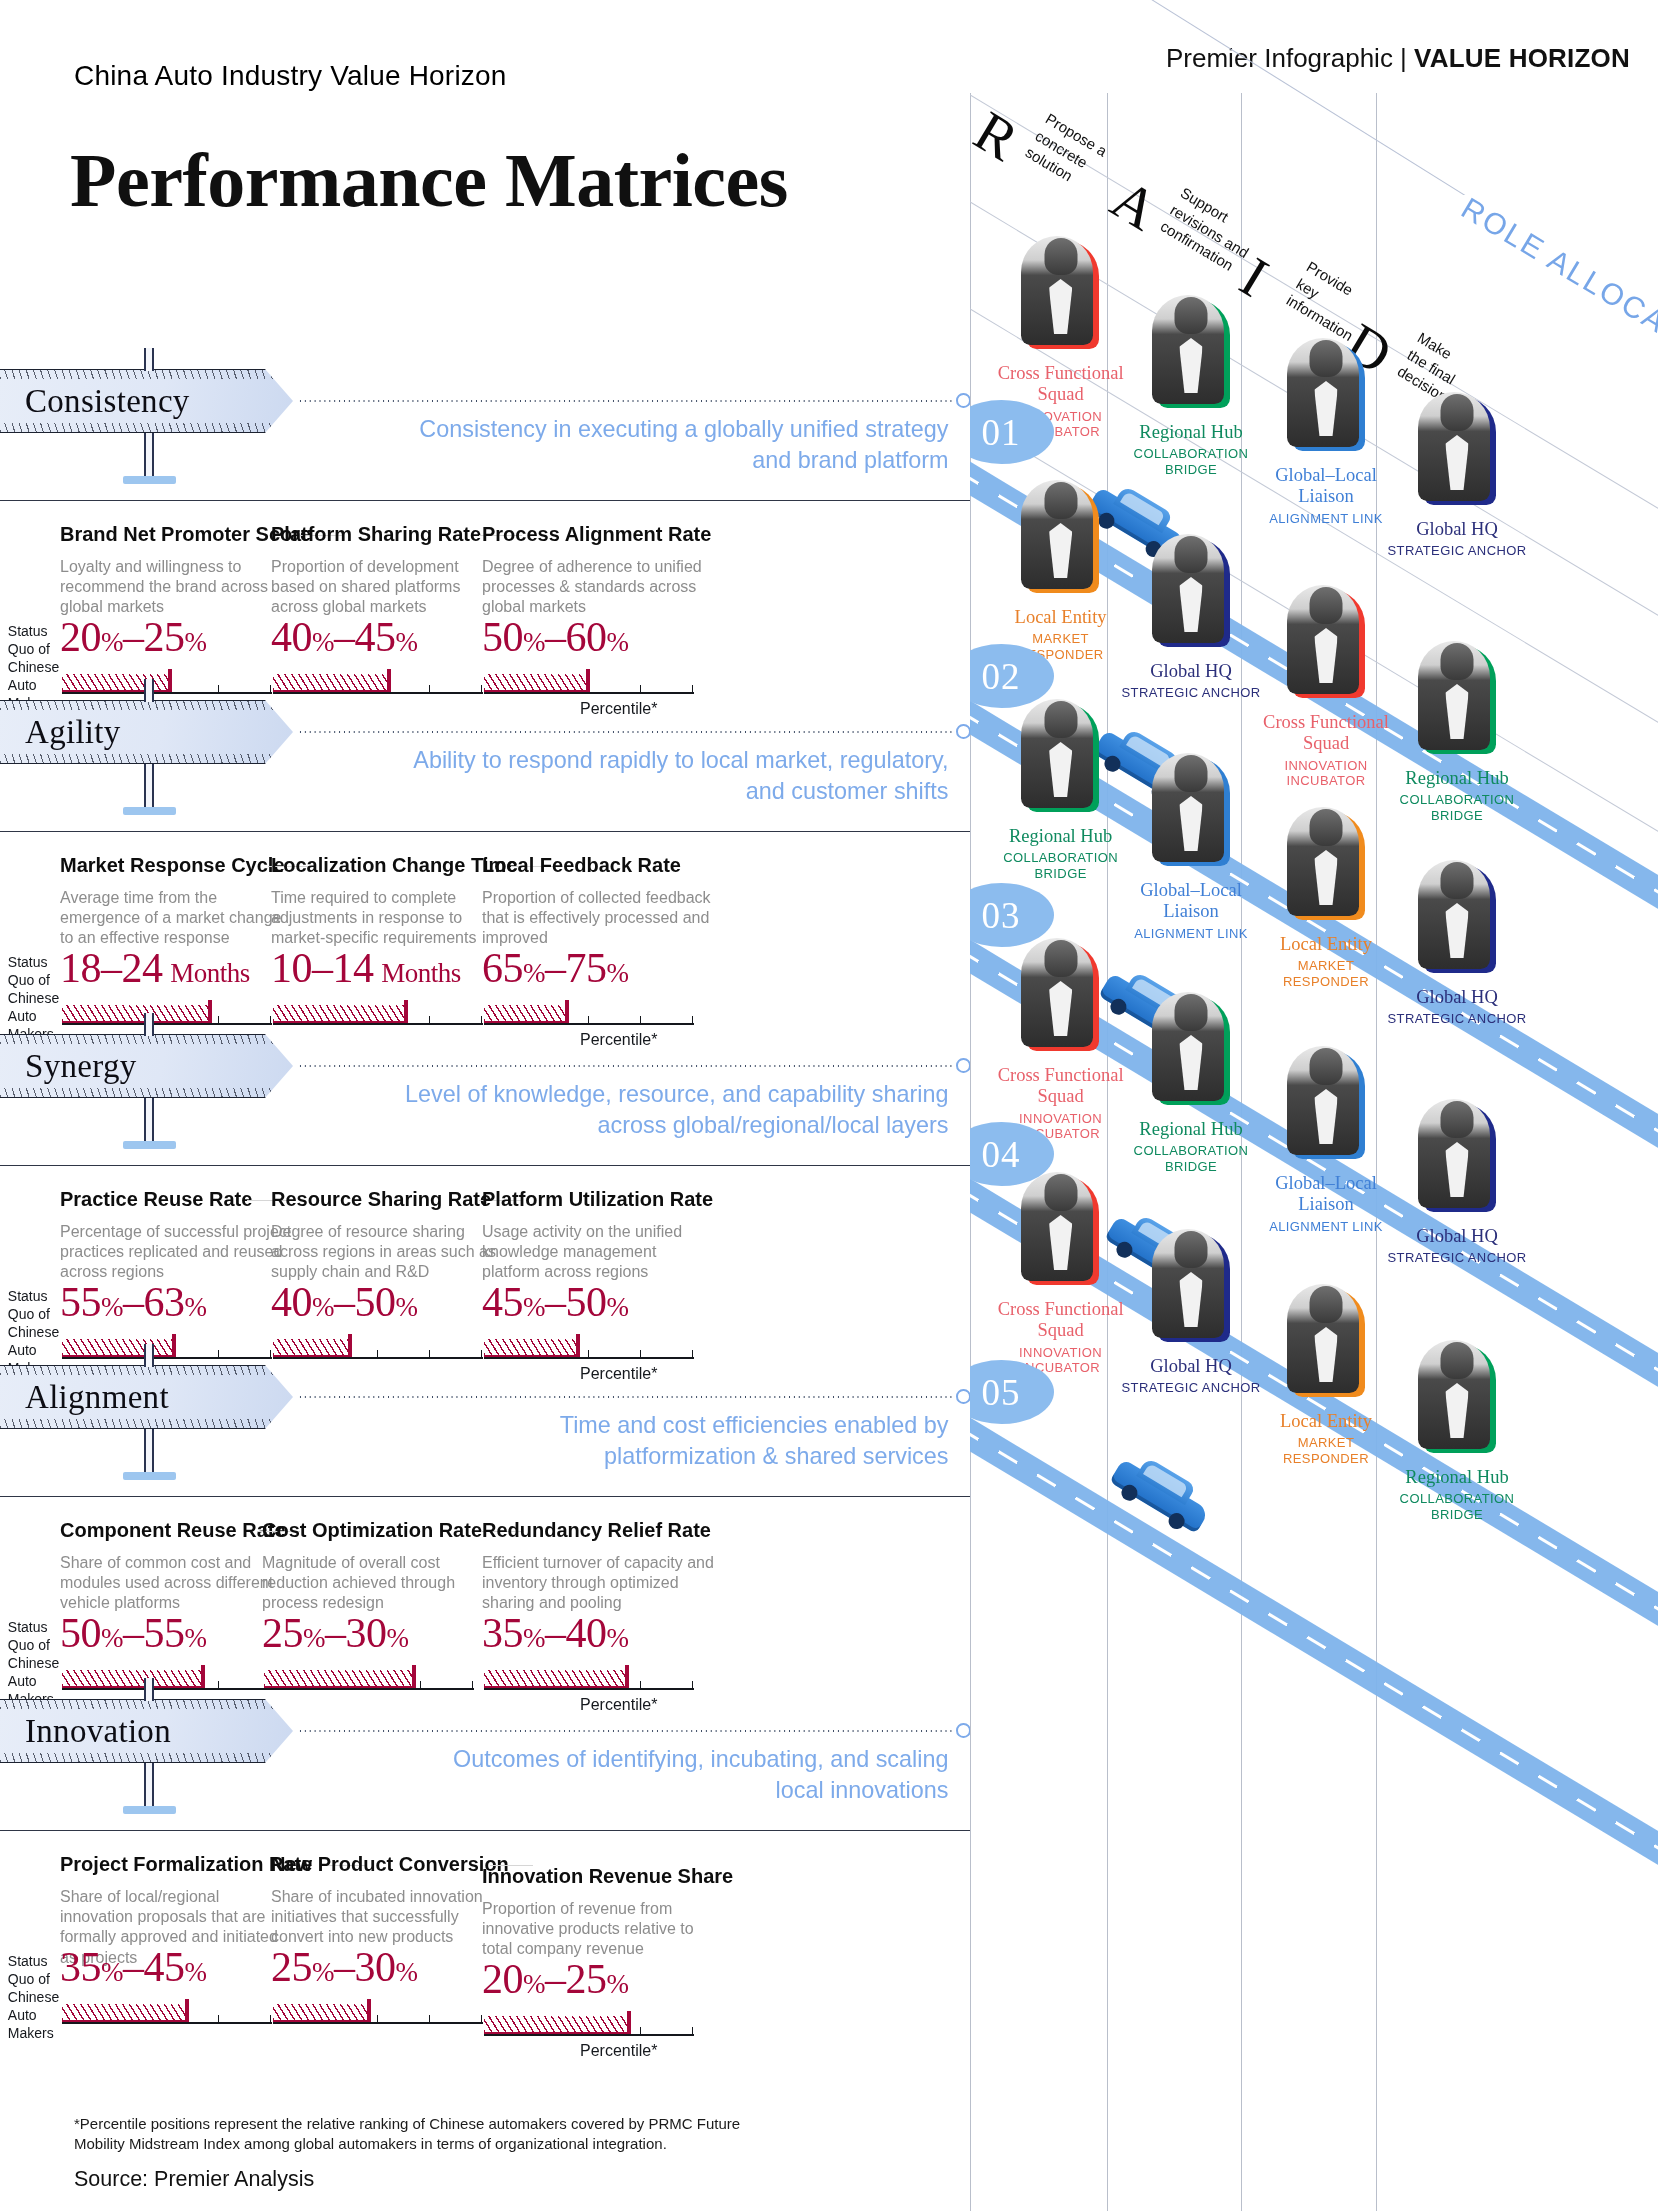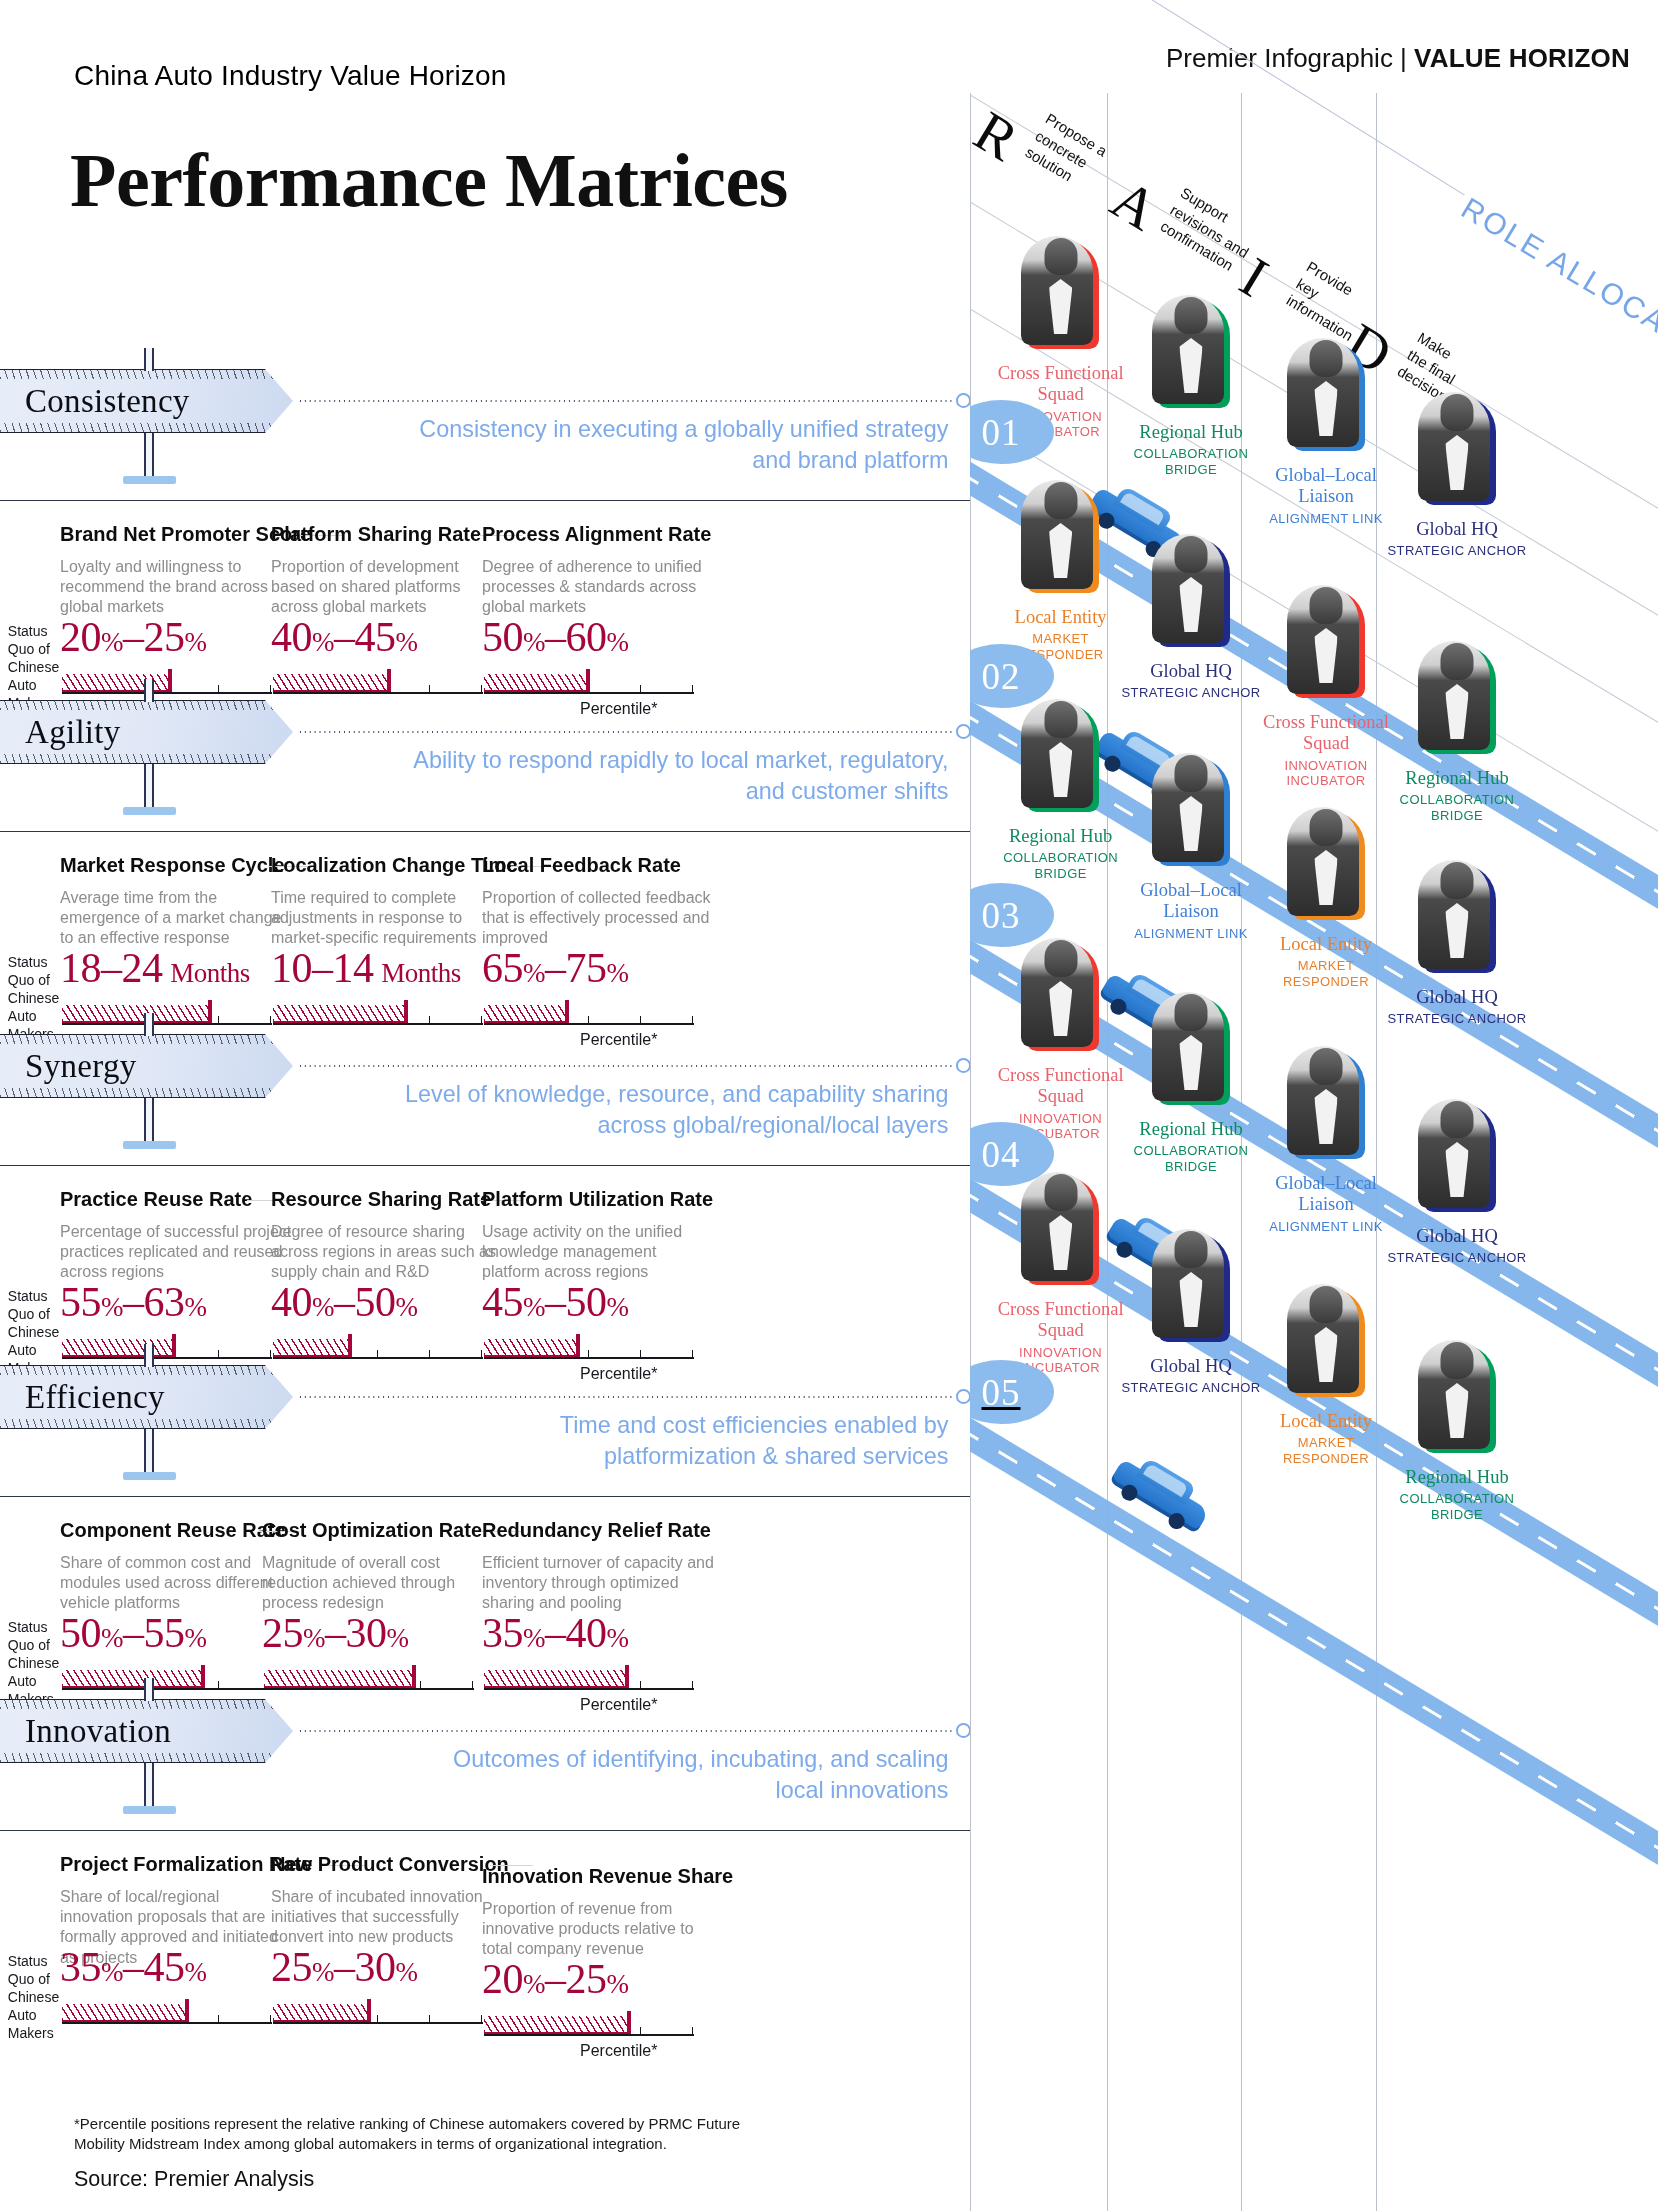--- a/index.html
+++ b/index.html
@@ -471,21 +471,21 @@
             <div class="pbar-tick" style="left: 156px;"></div>
             <div class="pbar-tick" style="left: 208px;"></div>
             <div class="pbar-fill" style="width: 93px;"></div>
             <div class="pbar-marker" style="left: 92px;"></div>
           </div>
           <div class="pbar-caption" style="left: 98px;">Percentile*</div>
         </div>
       </div>
       <div class="dim-band" style="top: 1365px;">
         <div class="signpost">
-          <div class="signpost-label">Efficiency</div>
+          <div class="signpost-label">Alignment</div>
         </div>
         <div class="post post-top"></div>
         <div class="post post-bot"></div>
         <div class="post-base"></div>
         <div class="dotted" style="left: 298px; width: 657px;"></div>
         <div class="node-dot" style="left: 956px;"></div>
         <div class="dim-desc">Time and cost efficiencies enabled by platformization &amp; shared services</div>
         <div class="metrics-rule" style="top: 131px; width: 970px;"></div>
         <div class="status-label" style="top: 254px;">Status Quo of Chinese Auto Makers</div>
         <div class="metric" style="left: 60px; top: 154px;">
@@ -898,20 +898,20 @@
       </div>
       <div class="stage" style="left: -21.5px; top: 644px;">
         <span>02</span>
       </div>
       <div class="stage" style="left: -21.5px; top: 883px;">
         <span>03</span>
       </div>
       <div class="stage" style="left: -21.5px; top: 1122px;">
         <span>04</span>
       </div>
-      <div class="stage" style="left: -21.5px; top: 1360px; text-decoration: underline;">
+      <div class="stage" style="left: -21.5px; top: 1360px;">
         <span>05</span>
       </div>
     </div>
 </div>
 
 <div class="corner-diag"></div>
 
 
 </body></html>

